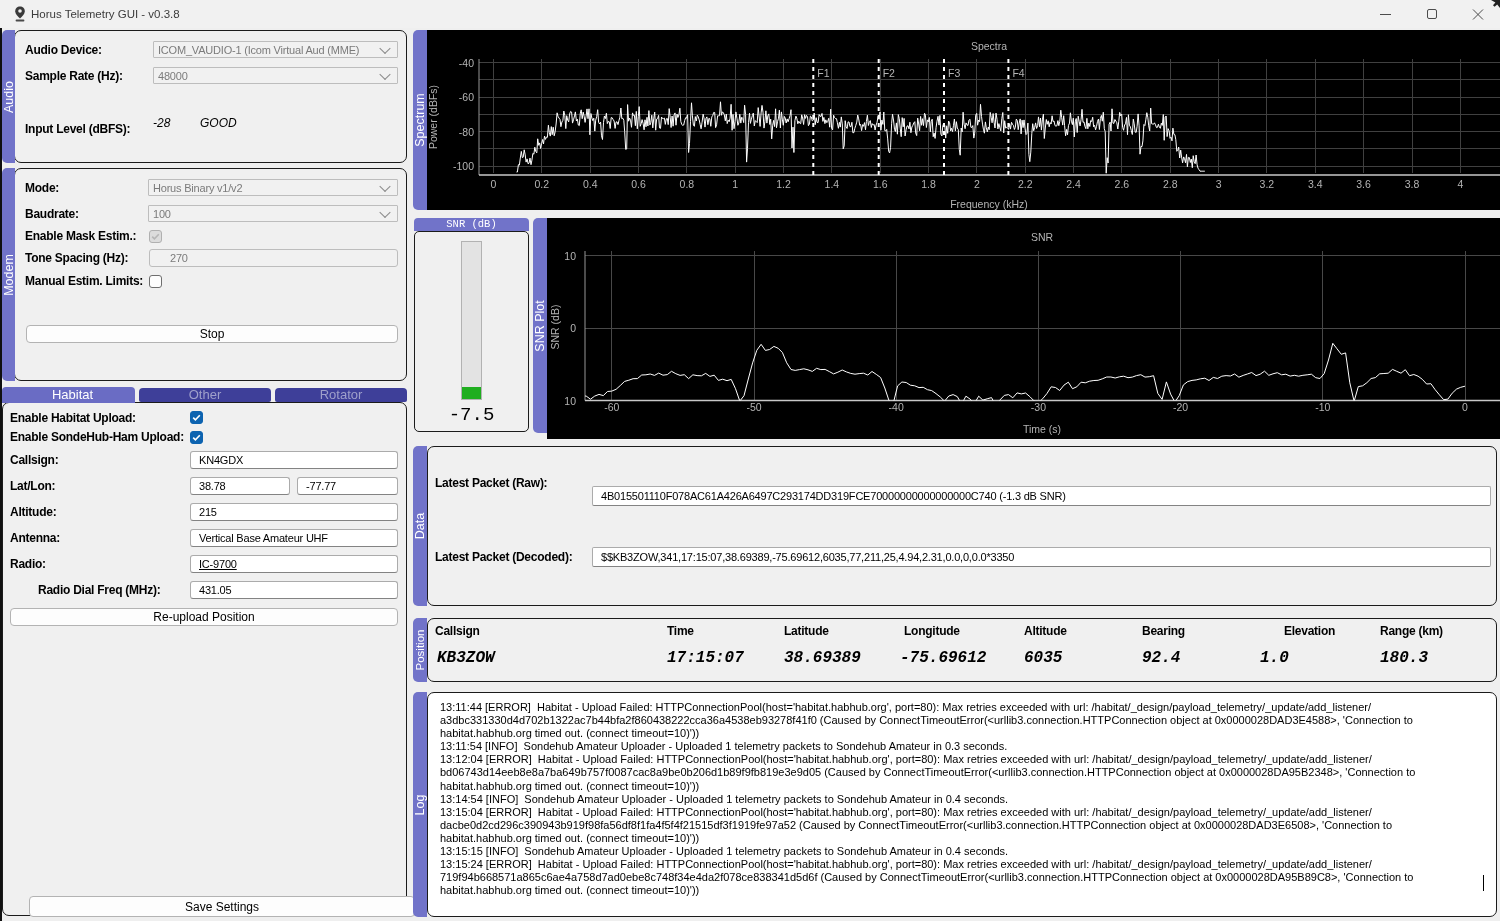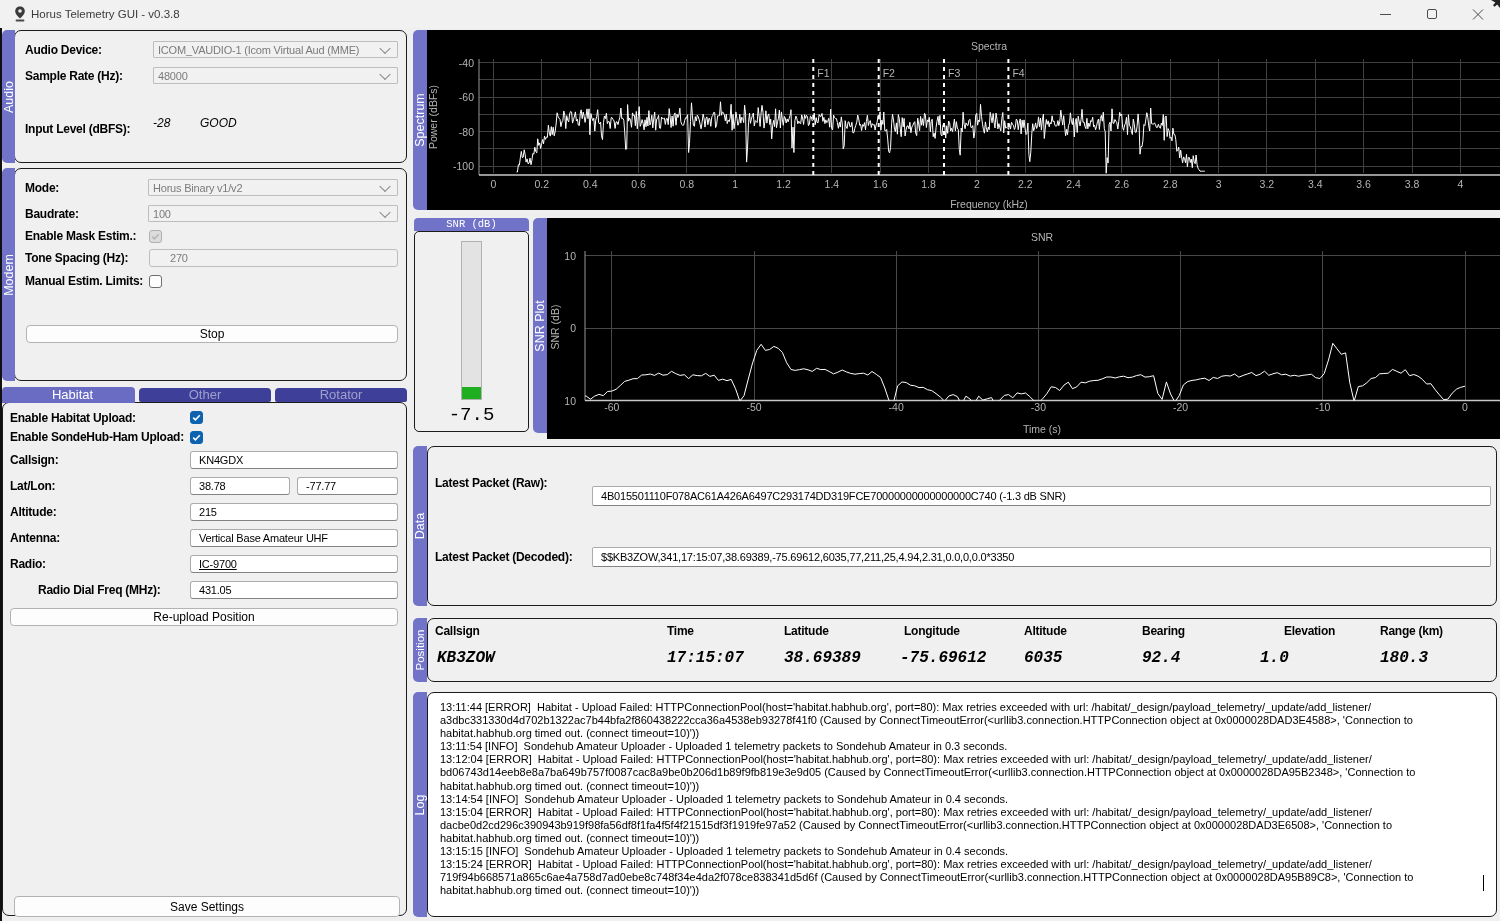--- a/index.html
+++ b/index.html
@@ -93,21 +93,21 @@
 <div class="fld" style="left:297px;top:477px;width:101px;height:18px;">-77.77</div>
 <div class="lbl" style="left:10px;top:512px;">Altitude:</div>
 <div class="fld" style="left:190px;top:503px;width:208px;height:18px;">215</div>
 <div class="lbl" style="left:10px;top:538px;">Antenna:</div>
 <div class="fld" style="left:190px;top:529px;width:208px;height:18px;">Vertical Base Amateur UHF</div>
 <div class="lbl" style="left:10px;top:564px;">Radio:</div>
 <div class="fld" style="left:190px;top:555px;width:208px;height:18px;text-decoration:underline;">IC-9700</div>
 <div class="lbl" style="left:10px;top:590px;padding-left:28px;">Radio Dial Freq (MHz):</div>
 <div class="fld" style="left:190px;top:581px;width:208px;height:18px;">431.05</div>
 <div class="btn" style="left:10px;top:608px;width:388px;height:18px;">Re-upload Position</div>
-<div class="btn" style="left:14px;top:896px;width:386px;height:21px;">Save Settings</div>
+<div class="btn" style="left:29px;top:896px;width:386px;height:21px;">Save Settings</div>
 
 <div class="vtab" style="left:413px;top:30px;width:14px;height:180px;">
     <span>Spectrum</span>
   </div>
 <svg class="abs" style="left:427px;top:30px;" width="1073" height="180" viewBox="0 0 1073 180">
   <rect x="0" y="0" width="1073" height="180" fill="#000"></rect>
   <text x="562" y="20" text-anchor="middle" font-size="13" fill="#969696">Spectra</text>
   <g shape-rendering="crispEdges">
       <line x1="66.5" y1="29" x2="66.5" y2="142.5" stroke="#404040" stroke-width="1"></line>
       <line x1="114.8" y1="29" x2="114.8" y2="142.5" stroke="#404040" stroke-width="1"></line>

